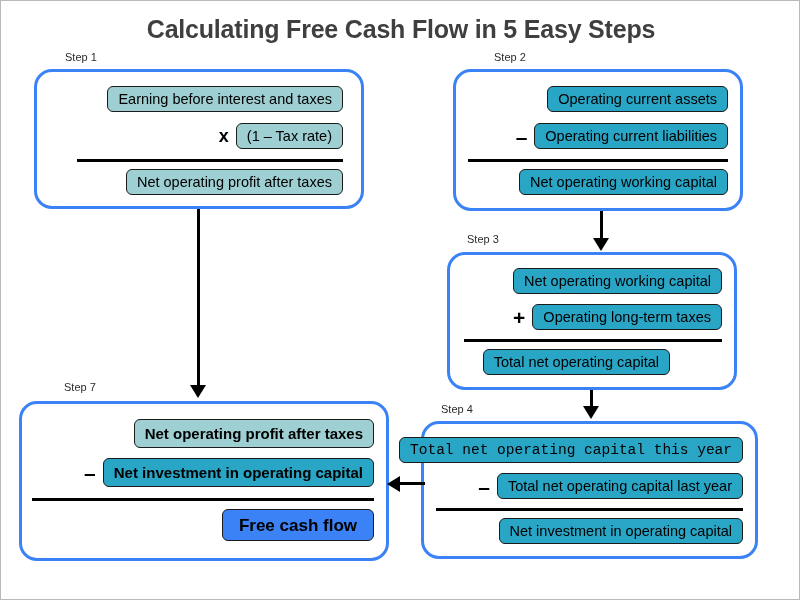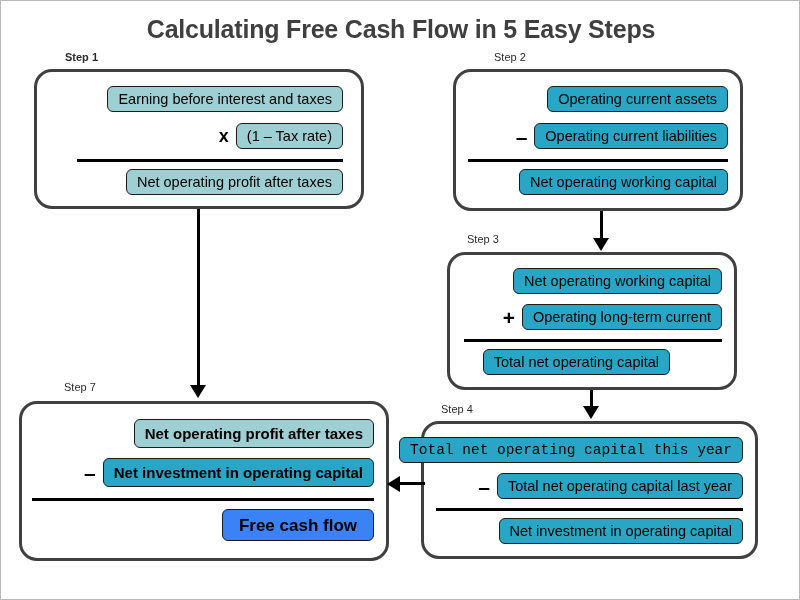--- a/index.html
+++ b/index.html
@@ -41,21 +41,21 @@
     font-weight: normal;
     color: #2b2b2b;
     white-space: nowrap;
   }
 
   
   .step-box {
     position: absolute;
     box-sizing: border-box;
     background: #ffffff;
-    border: 3px solid #404040;
+    border: 3px solid #3b82f6;
     border-radius: 18px;
   }
 
   
   .row {
     position: absolute;
     display: flex;
     align-items: center;
     box-sizing: border-box;
   }
@@ -126,21 +126,21 @@
     border-right: 13px solid #000000;
   }
 </style>
 </head>
 <body>
 
 <div id="slide">
 
   <div id="title">Calculating Free Cash Flow in 5 Easy Steps</div>
 
-  <div class="step-label" style="left:64px; top:50px;font-weight:bold;">Step 1</div>
+  <div class="step-label" style="left:64px; top:50px;">Step 1</div>
   <div class="step-box" style="left:33px; top:68px; width:330px; height:140px;">
     <div class="row right" style="left:0; top:13px; width:306px; height:28px;">
       <span class="pill light">Earning before interest and taxes</span>
     </div>
     <div class="row right" style="left:0; top:50px; width:306px; height:28px;">
       <span class="op">x</span>
       <span class="pill light">(1 – Tax rate)</span>
     </div>
     <div class="rule" style="left:40px; top:87px; width:266px;"></div>
     <div class="row right" style="left:0; top:96px; width:306px; height:28px;">
@@ -163,21 +163,21 @@
     </div>
   </div>
 
   <div class="step-label" style="left:466px; top:232px;text-align:center;">Step 3</div>
   <div class="step-box" style="left:446px; top:251px; width:290px; height:138px;">
     <div class="row right" style="left:0; top:12px; width:272px; height:28px;">
       <span class="pill dark">Net operating working capital</span>
     </div>
     <div class="row right" style="left:0; top:48px; width:272px; height:28px;">
       <span class="op big">+</span>
-      <span class="pill dark">Operating long-term current</span>
+      <span class="pill dark">Operating long-term taxes</span>
     </div>
     <div class="rule" style="left:14px; top:84px; width:258px;"></div>
     <div class="row right" style="left:0; top:93px; width:220px; height:28px;">
       <span class="pill dark">Total net operating capital</span>
     </div>
   </div>
 
   <div class="step-label" style="left:440px; top:402px;">Step 4</div>
   <div class="step-box" style="left:420px; top:420px; width:337px; height:138px;">
     <div class="row right" style="left:0; top:12px; width:319px; height:28px;font-family:Liberation Mono, monospace;">

